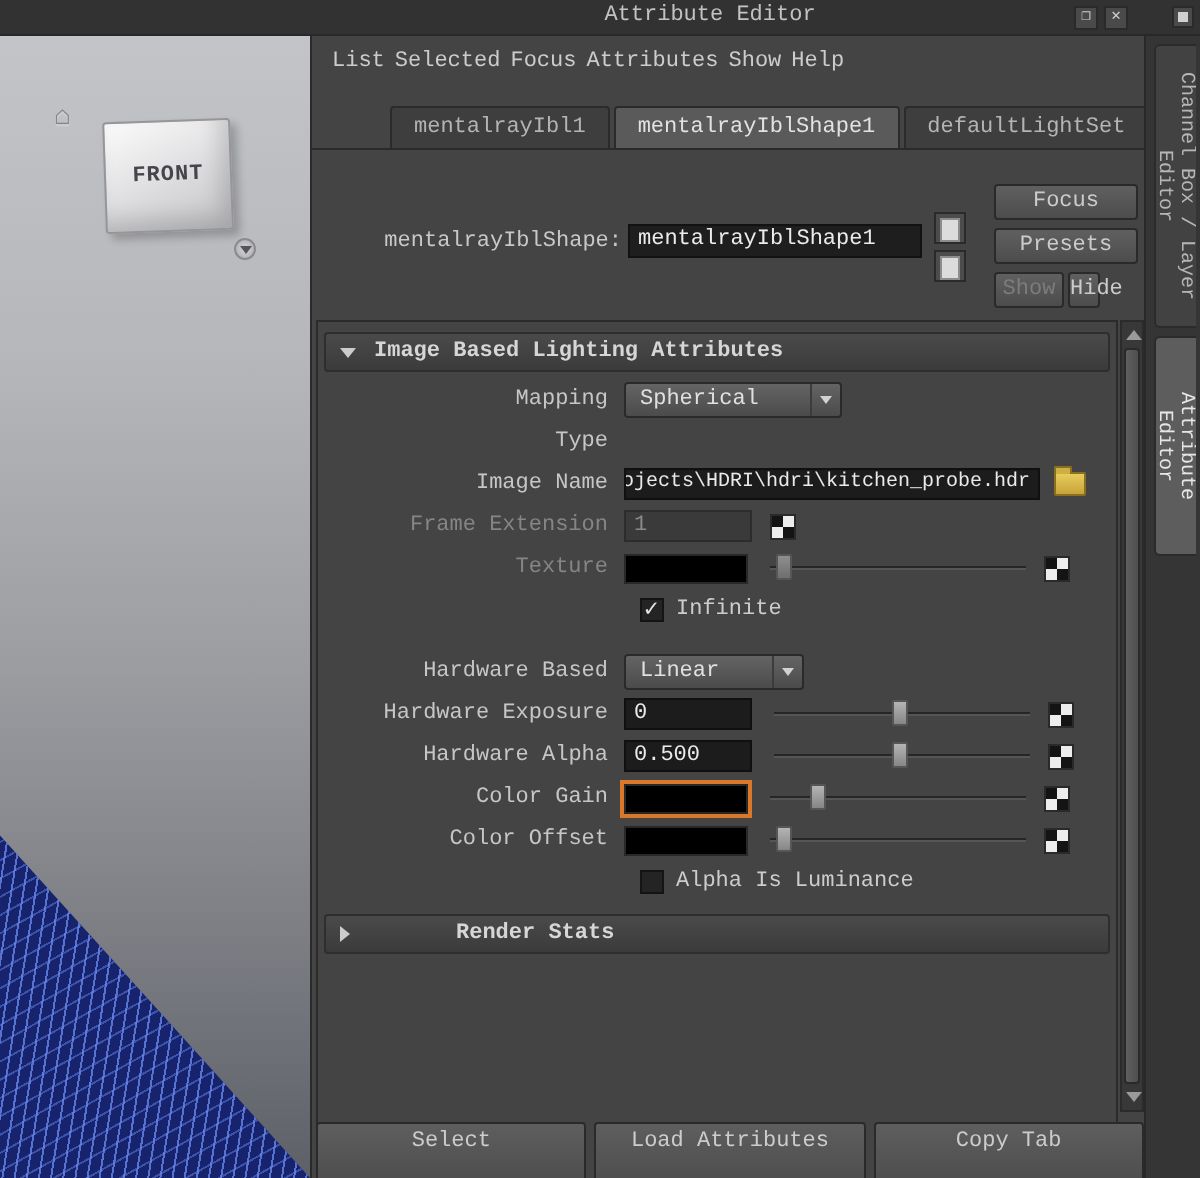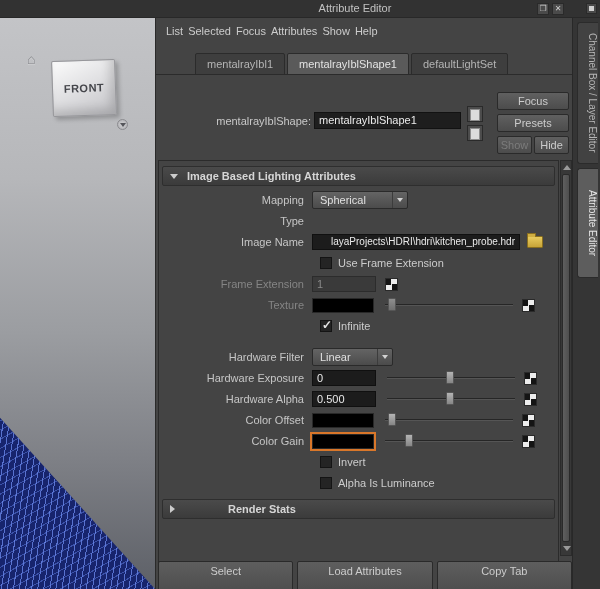--- a/index.html
+++ b/index.html
@@ -1,19 +1,19 @@
 <!DOCTYPE html>
 <html><head>
 <meta charset="utf-8">
 <style>
   * { margin:0; padding:0; box-sizing:border-box; }
   html,body { width:600px; height:589px; overflow:hidden; background:#2b2b2b; }
   .stage {
     position:relative; width:600px; height:589px; background:#444444;
-    font-family:Liberation Sans, sans-serif; font-size:11px; color:#cccccc;
+    font-family:Liberation Mono, monospace; font-size:11px; color:#cccccc;
     overflow:hidden; user-select:none;
   }
   
   .titlebar { position:absolute; left:0; top:0; width:600px; height:18px; background:#323232; border-bottom:1px solid #282828; z-index:6; }
   .titlebar .title { position:absolute; left:155px; width:400px; top:2px; text-align:center; color:#c2c2c2; font-size:11px; }
   .tb-icons { position:absolute; right:36px; top:3px; display:flex; gap:3px; }
   .tb-btn { width:12px; height:12px; background:#4a4a4a; border:1px solid #2a2a2a; color:#cfcfcf; font-size:8px; line-height:10px; text-align:center; cursor:pointer; }
   .corner-btn { position:absolute; right:3px; top:3px; width:11px; height:11px; background:#4a4a4a; border:1px solid #2a2a2a; }
   .corner-btn::after { content:""; display:block; width:5px; height:5px; margin:2px auto; background:#d0d0d0; }
   
@@ -50,21 +50,21 @@
   .mini-icon { position:absolute; left:311px; width:16px; height:16px; background:#4c4c4c; border:1px solid #2a2a2a; cursor:pointer; }
   .mini-icon::before { content:""; display:block; width:8px; height:10px; margin:2px auto; background:#dcdcdc; border:1px solid #8d8d8d; }
   .mini-icon.m1 { top:88px; }
   .mini-icon.m2 { top:107px; }
   .hbtn { position:absolute; background:linear-gradient(#606060,#4c4c4c); border:1px solid #2a2a2a; border-radius:2px;
     color:#cccccc; text-align:center; line-height:16px; height:18px; cursor:pointer; }
   .hbtn.disabled { color:#7c7c7c; cursor:default; }
   .btn-focus   { left:341px; top:74px;  width:72px; }
   .btn-presets { left:341px; top:96px;  width:72px; }
   .btn-show    { left:341px; top:118px; width:35px; }
-  .btn-hide    { left:378px; top:118px; width:35px; }
+  .btn-hide    { left:378px; top:118px; width:16px; }
   
   .scrollarea { position:absolute; left:2px; top:142px; width:401px; height:432px; background:#444444; border:1px solid #2b2b2b; padding:5px 3px 0 3px; overflow:hidden; }
   .scrollbar { position:absolute; left:404px; top:142px; width:12px; height:396px; background:#383838; border:1px solid #2b2b2b; }
   .sb-arrow { position:absolute; left:2px; width:0; height:0; border-left:4px solid transparent; border-right:4px solid transparent; }
   .sb-arrow.up { top:4px; border-bottom:5px solid #9a9a9a; }
   .sb-arrow.down { bottom:4px; border-top:5px solid #9a9a9a; }
   .sb-thumb { position:absolute; left:1px; top:13px; width:8px; height:368px; background:linear-gradient(90deg,#5f5f5f,#4e4e4e); border:1px solid #2a2a2a; border-radius:2px; cursor:grab; }
   .section-header { height:20px; display:flex; align-items:center; padding-left:7px; margin-bottom:4px;
     background:linear-gradient(#4a4a4a,#3b3b3b); border:1px solid #2e2e2e; border-radius:2px; cursor:pointer; }
   .section-header .stitle { font-weight:bold; color:#d6d6d6; }
@@ -178,24 +178,20 @@
       <div class="row">
         <span class="rlabel">Type</span>
       </div>
 
       <div class="row">
         <span class="rlabel">Image Name</span>
         <div class="field f-name">layaProjects\HDRI\hdri\kitchen_probe.hdr</div>
         <div class="folder"></div>
       </div>
 
-      <div class="row cbrow">
-        <span class="cb"></span>
-        <span class="cb-label">Use Frame Extension</span>
-      </div>
 
       <div class="row">
         <span class="rlabel dim">Frame Extension</span>
         <div class="field f-num disabled">1</div>
         <div class="map-btn"></div>
       </div>
 
       <div class="row">
         <span class="rlabel dim">Texture</span>
         <div class="swatch"></div>
@@ -207,21 +203,21 @@
       </div>
 
       <div class="row cbrow">
         <span class="cb checked"></span>
         <span class="cb-label">Infinite</span>
       </div>
 
       <div class="spacer8"></div>
 
       <div class="row">
-        <span class="rlabel">Hardware Filter</span>
+        <span class="rlabel">Hardware Based</span>
         <div class="dropdown">
           <span class="dval">Linear</span>
           <span class="darrow">
               <span class="tri"></span>
             </span>
         </div>
       </div>
 
       <div class="row">
         <span class="rlabel">Hardware Exposure</span>
@@ -237,43 +233,39 @@
         <span class="rlabel">Hardware Alpha</span>
         <div class="field f-num">0.500</div>
         <div class="slider">
           <div class="track"></div>
           <div class="handle" style="left:46%;"></div>
         </div>
         <div class="map-btn"></div>
       </div>
 
       <div class="row">
+        <span class="rlabel">Color Gain</span>
+        <div class="swatch selected"></div>
+        <div class="slider">
+          <div class="track"></div>
+          <div class="handle" style="left:16%;"></div>
+        </div>
+        <div class="map-btn"></div>
+      </div>
+
+      <div class="row">
         <span class="rlabel">Color Offset</span>
         <div class="swatch"></div>
         <div class="slider">
           <div class="track"></div>
           <div class="handle" style="left:2%;"></div>
         </div>
         <div class="map-btn"></div>
       </div>
 
-      <div class="row">
-        <span class="rlabel">Color Gain</span>
-        <div class="swatch selected"></div>
-        <div class="slider">
-          <div class="track"></div>
-          <div class="handle" style="left:16%;"></div>
-        </div>
-        <div class="map-btn"></div>
-      </div>
-
-      <div class="row cbrow">
-        <span class="cb"></span>
-        <span class="cb-label">Invert</span>
-      </div>
 
       <div class="row cbrow">
         <span class="cb"></span>
         <span class="cb-label">Alpha Is Luminance</span>
       </div>
 
       <div class="section-header" style="margin-top:6px;gap:44px;">
         <span class="arr-right"></span>
         <span class="stitle">Render Stats</span>
       </div>

